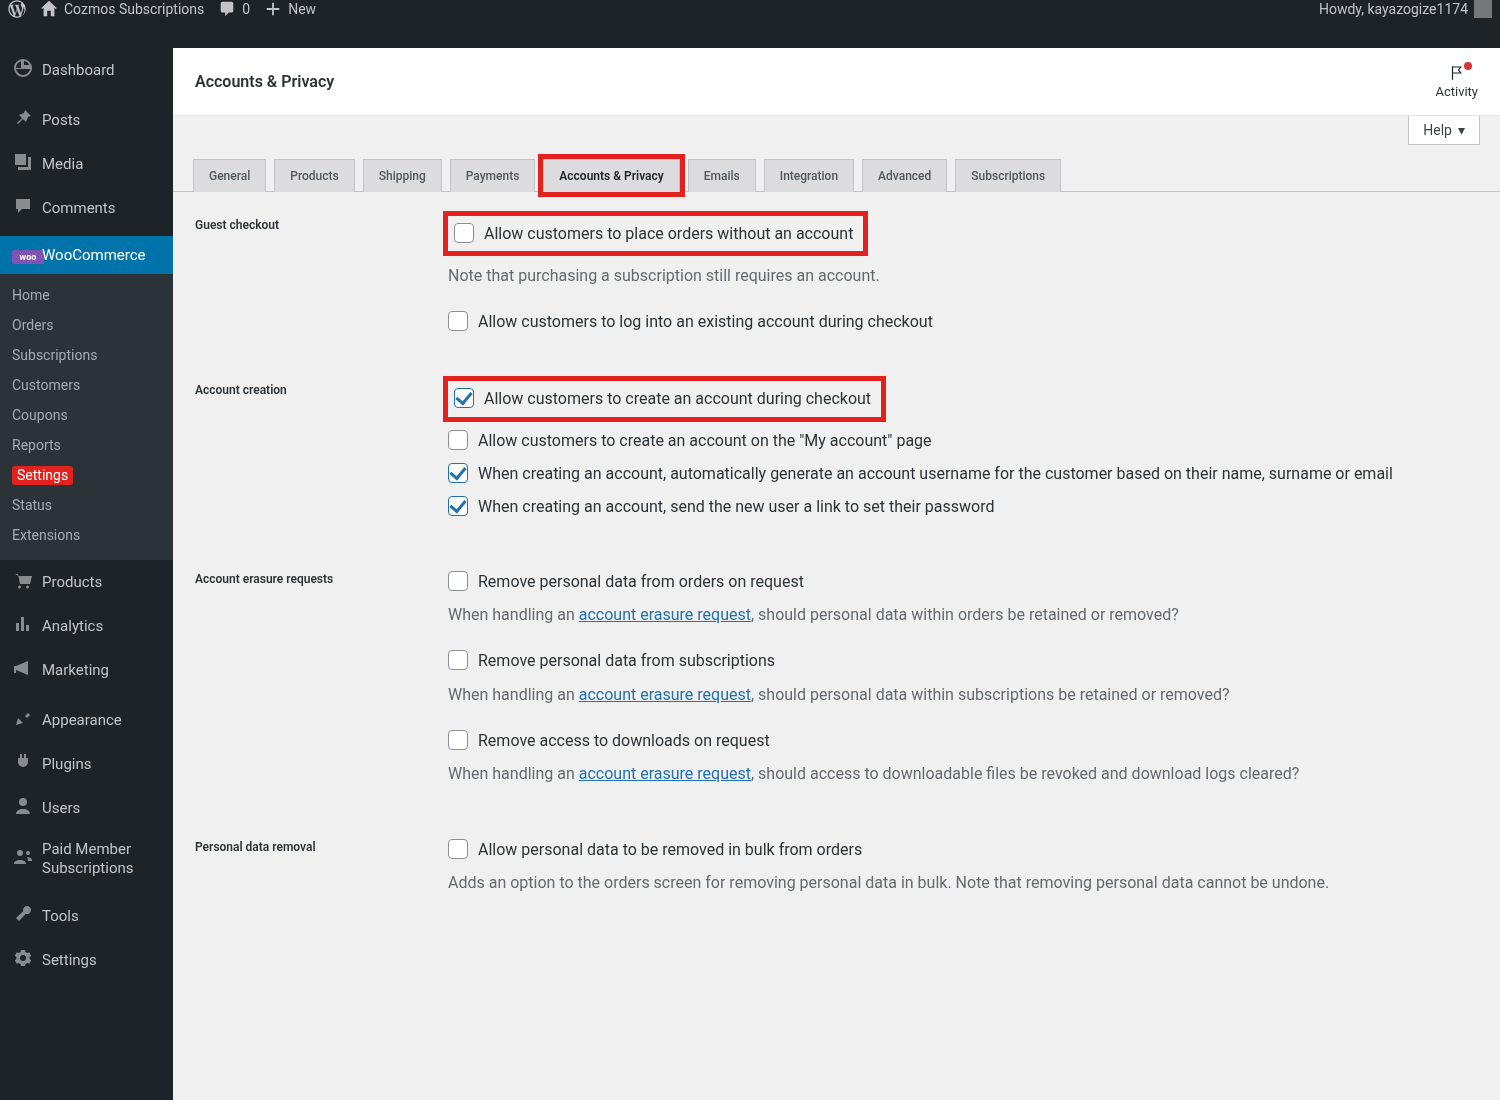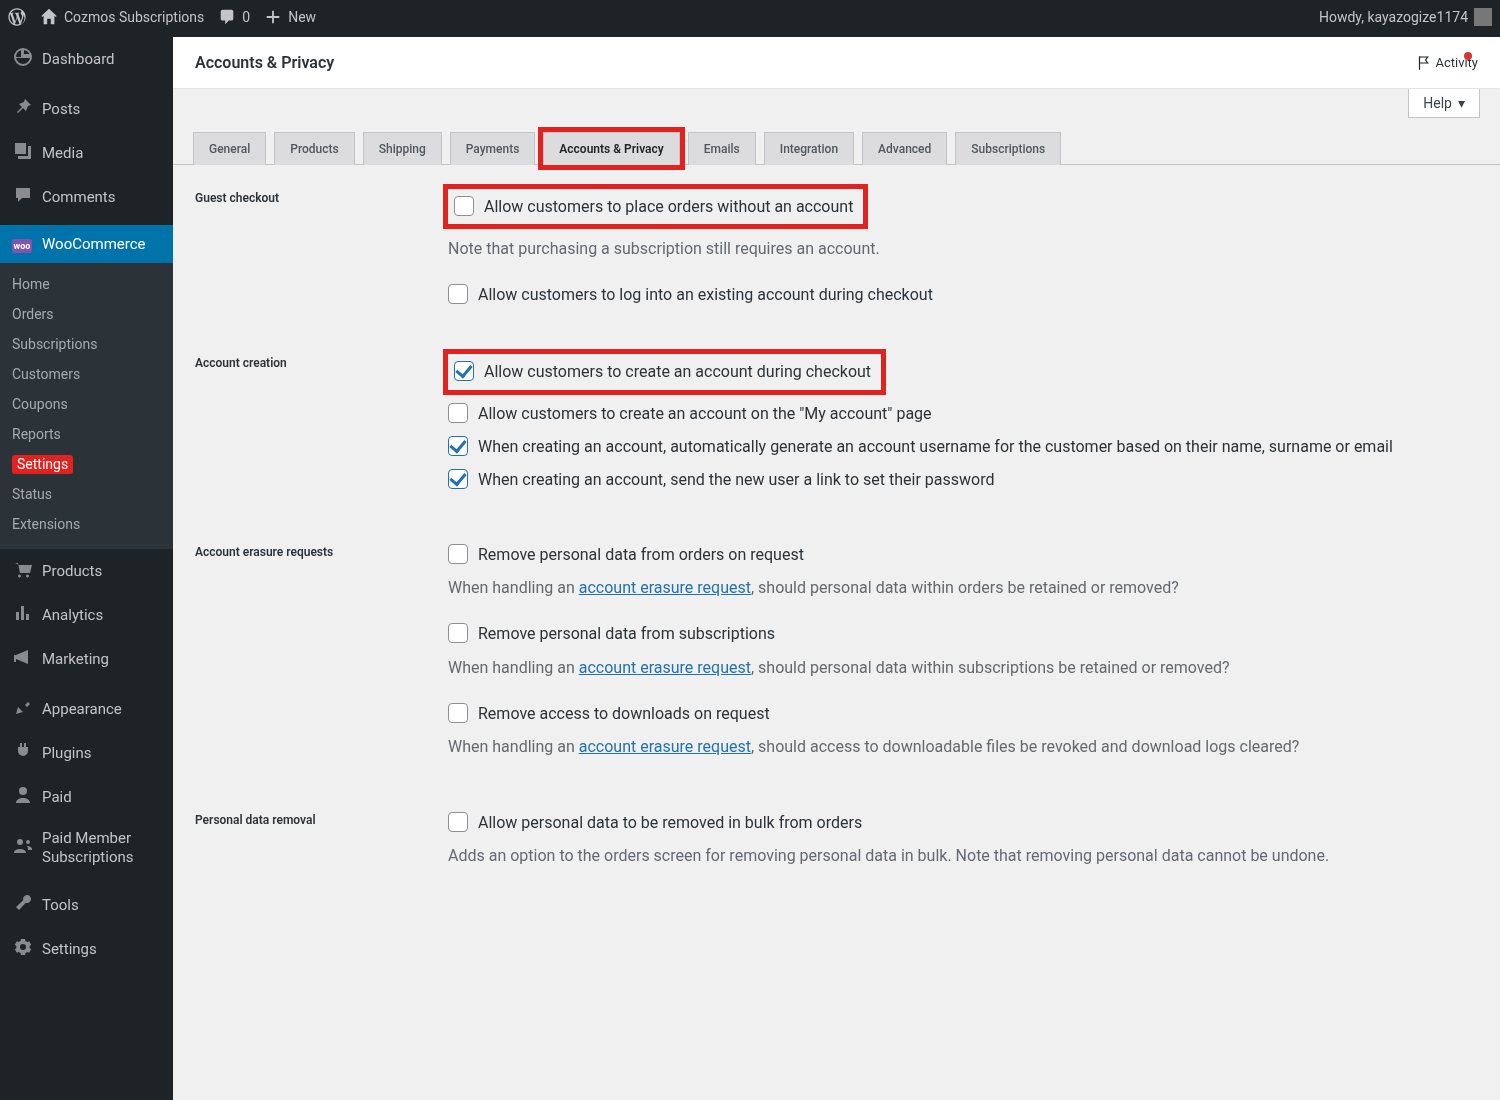--- a/index.html
+++ b/index.html
@@ -11,21 +11,21 @@
     --muted:#646970;
     --bg:#f0f0f1;
     --tab:#dcdcde;
     --tabtext:#646970;
     --red:#e1221e;
     --link:#2271b1;
   }
   *{box-sizing:border-box;font-family:-apple-system,BlinkMacSystemFont,"Segoe UI",Roboto,Helvetica,Arial,sans-serif;}
   body{margin:0;background:var(--bg);color:var(--text);font-size:15px;}
   
-  #adminbar{height:37px;background:var(--wp-dark);color:#c3c4c7;display:flex;align-items:flex-end;justify-content:space-between;padding:11px 8px;font-size:14px;}
+  #adminbar{height:48px;background:var(--wp-dark);color:#c3c4c7;display:flex;align-items:flex-start;justify-content:space-between;padding:0 8px;font-size:14px;}
   #adminbar .left,#adminbar .right{display:flex;align-items:center;gap:14px;}
   #adminbar .item{display:flex;align-items:center;gap:6px;cursor:pointer;color:#c3c4c7;}
   .avatar{width:18px;height:18px;background:#777;display:inline-block;}
   .ico{width:18px;height:18px;display:inline-flex;align-items:center;justify-content:center;}
   .ico svg{fill:currentColor;width:18px;height:18px;}
   
   #wrap{display:flex;min-height:calc(100vh - 33px);}
   #sidebar{width:173px;background:var(--wp-dark);color:#c3c4c7;flex-shrink:0;font-size:15px;position:relative;}
   #sidebar ul{list-style:none;margin:0;padding:0;}
   #sidebar li.top{display:flex;align-items:center;gap:10px;padding:10px 12px;cursor:pointer;position:relative;}
@@ -33,21 +33,21 @@
   #sidebar li.top.current{background:var(--wp-blue2);color:#fff;}
   #sidebar li.top.current .micon{opacity:1;}
   #sidebar li.top.current::after{content:"";position:absolute;right:-8px;top:50%;margin-top:-8px;border:8px solid transparent;border-left-color:var(--wp-blue2);}
   #sidebar .sub{background:#2c3338;padding:6px 0 10px;}
   #sidebar .sub li{padding:7px 12px;color:#a7aaad;cursor:pointer;font-size:14px;}
   #sidebar .sub li.active span.box{background:var(--red);color:#fff;padding:1px 5px 2px;border-radius:3px;}
   #main{flex:1;display:flex;flex-direction:column;min-width:0;}
   
   .pagehead{background:#fff;display:flex;align-items:center;justify-content:space-between;padding:16px 22px 16px 22px;border-bottom:1px solid #e2e4e7;}
   .pagehead h2{margin:0;font-size:16px;font-weight:600;}
-  .activity{display:flex;flex-direction:row;align-items:center;color:#2c3338;font-size:13px;gap:2px;cursor:pointer;position:relative;}
+  .activity{display:flex;flex-direction:column;align-items:center;color:#2c3338;font-size:13px;gap:2px;cursor:pointer;position:relative;}
   .activity .dot{position:absolute;top:-2px;right:6px;width:8px;height:8px;background:#d63638;border-radius:50%;}
   
   .helpbar{display:flex;justify-content:flex-end;padding:0 20px;}
   .helpbar .help{background:#fff;border:1px solid #c3c4c7;border-top:none;padding:6px 14px;font-size:14px;color:#3c434a;cursor:pointer;display:flex;align-items:flex-end;gap:6px;}
   
   .tabrow{display:flex;gap:8px;padding:0 0 0 20px;margin-top:14px;border-bottom:1px solid #c3c4c7;}
   .tabrow a{background:var(--tab);color:#50575e;padding:9px 15px;font-size:12px;border:1px solid #c3c4c7;border-bottom:none;margin-bottom:-1px;cursor:pointer;font-weight:500;}
   .tabrow a.hl{outline:5px solid var(--red);position:relative;z-index:2;font-weight:600;color:#1d2327;}
   
   .form{padding:24px 28px 40px 22px;}
@@ -55,21 +55,21 @@
   .row .label{width:253px;flex-shrink:0;font-weight:600;font-size:12px;padding-top:2px;}
   .row .fields{flex:1;}
   .chk{display:flex;align-items:flex-start;gap:10px;margin-bottom:10px;color:#2c3338;font-size:16px;line-height:1.45;}
   .chk input{appearance:none;width:20px;height:20px;border:1px solid #8c8f94;border-radius:4px;background:#fff;flex-shrink:0;margin:1px 0 0;position:relative;cursor:pointer;}
   .chk input:checked{border-color:var(--wp-blue);}
   .chk input:checked::after{content:"";position:absolute;left:4px;top:0px;width:7px;height:12px;border:solid var(--wp-blue);border-width:0 3px 3px 0;transform:rotate(40deg);}
   .chk.hl{outline:5px solid var(--red);padding:6px 10px 6px 6px;display:inline-flex;margin-bottom:12px;}
   .desc{color:var(--muted);font-size:16px;margin:1px 0 22px;line-height:1.5;}
   a.inline{color:var(--link);text-decoration:underline;}
   .midsvg{width:22px;height:20px;}
-  .woo-badge{width:20px;height:14px;background:#7f54b3;color:#fff;font-size:9px;display:inline-flex;align-items:center;justify-content:center;border-radius:2px;font-weight:700;}
+  .woo-badge{width:32px;height:14px;background:#7f54b3;color:#fff;font-size:9px;display:inline-flex;align-items:center;justify-content:center;border-radius:2px;font-weight:700;}
 </style>
 </head>
 <body>
 
 <div id="adminbar">
   <div class="left">
     <span class="item">
         <span class="ico">
           <svg viewBox="0 0 20 20">
             <path d="M10 .4C4.7.4.4 4.7.4 10S4.7 19.6 10 19.6 19.6 15.3 19.6 10 15.3.4 10 .4zM1.8 10c0-1.2.3-2.3.7-3.3l3.9 10.7C3.7 16 1.8 13.2 1.8 10zm8.2 8.2c-.8 0-1.6-.1-2.3-.3l2.5-7.1 2.5 6.9c0 .1 0 .1.1.1-.9.3-1.8.4-2.8.4zm1.1-12c.5 0 .9-.1.9-.1.5 0 .4-.7 0-.7 0 0-1.3.1-2.2.1-.8 0-2.1-.1-2.1-.1-.5 0-.5.7-.1.7 0 0 .4.1.9.1l1.3 3.5-1.8 5.4L5 6.2c.5 0 .9-.1.9-.1.5 0 .4-.7 0-.7 0 0-1.3.1-2.2.1h-.5c1.5-2.2 4-3.7 6.8-3.7 2.1 0 4 .8 5.5 2.1h-.1c-.8 0-1.3.7-1.3 1.4 0 .7.4 1.2.8 1.9.3.5.7 1.2.7 2.2 0 .7-.3 1.5-.6 2.6l-.8 2.6-2.8-8.4zm6.2 1.2c.6 1.2 1 2.5 1 3.9 0 3.1-1.7 5.8-4.2 7.2l2.5-7.3c.5-1.2.6-2.1.6-3 .1-.3.1-.5.1-.8z"></path>
@@ -184,21 +184,21 @@
       <li class="top">
           <span class="micon"><svg class="midsvg" viewBox="0 0 20 20">
               <path fill="currentColor" d="M7 2v4H5v4a5 5 0 0010 0V6h-2V2h-2v4H9V2z"></path>
             </svg></span>
           <span>Plugins</span>
         </li>
       <li class="top">
           <span class="micon"><svg class="midsvg" viewBox="0 0 20 20">
               <path fill="currentColor" d="M10 10a4 4 0 100-8 4 4 0 000 8zm-7 8c0-3 3-5 7-5s7 2 7 5z"></path>
             </svg></span>
-          <span>Paid</span>
+          <span>Users</span>
         </li>
       <li class="top">
           <span class="micon"><svg class="midsvg" viewBox="0 0 20 20">
               <path fill="currentColor" d="M7 9a3 3 0 100-6 3 3 0 000 6zm-6 8c0-3 3-4 6-4s6 1 6 4zM15 8a2 2 0 100-4 2 2 0 000 4zm-1 2c2 0 5 1 5 3v1h-4c0-1.5-.5-3-1-4z"></path>
             </svg></span>
           <span style="line-height:1.25">Paid Member Subscriptions</span>
         </li>
       <li style="height:6px"></li>
       <li class="top">
           <span class="micon"><svg class="midsvg" viewBox="0 0 20 20">

